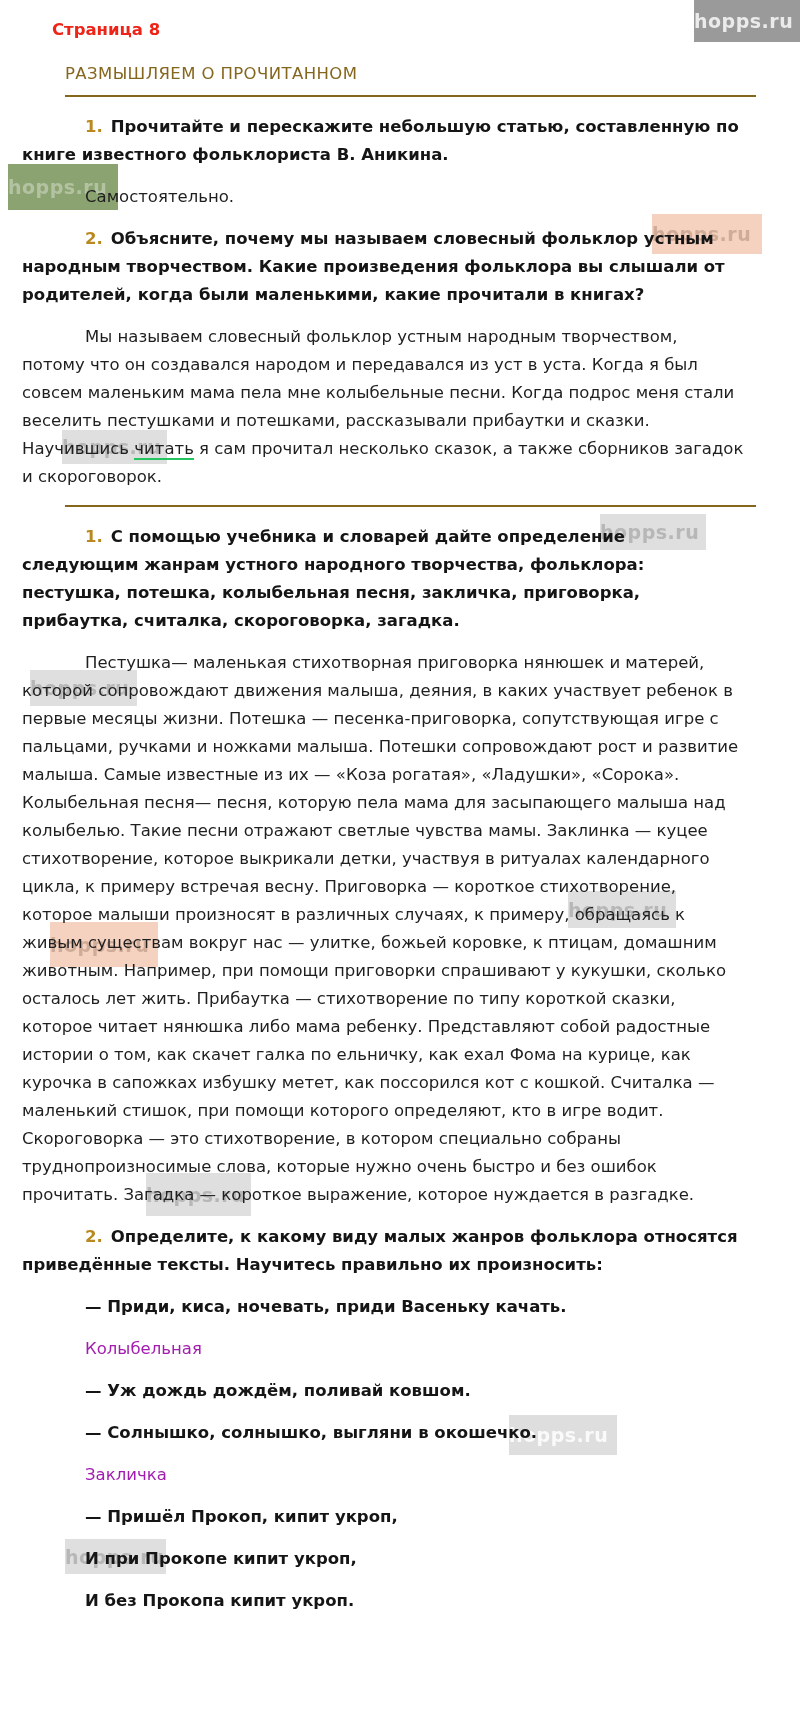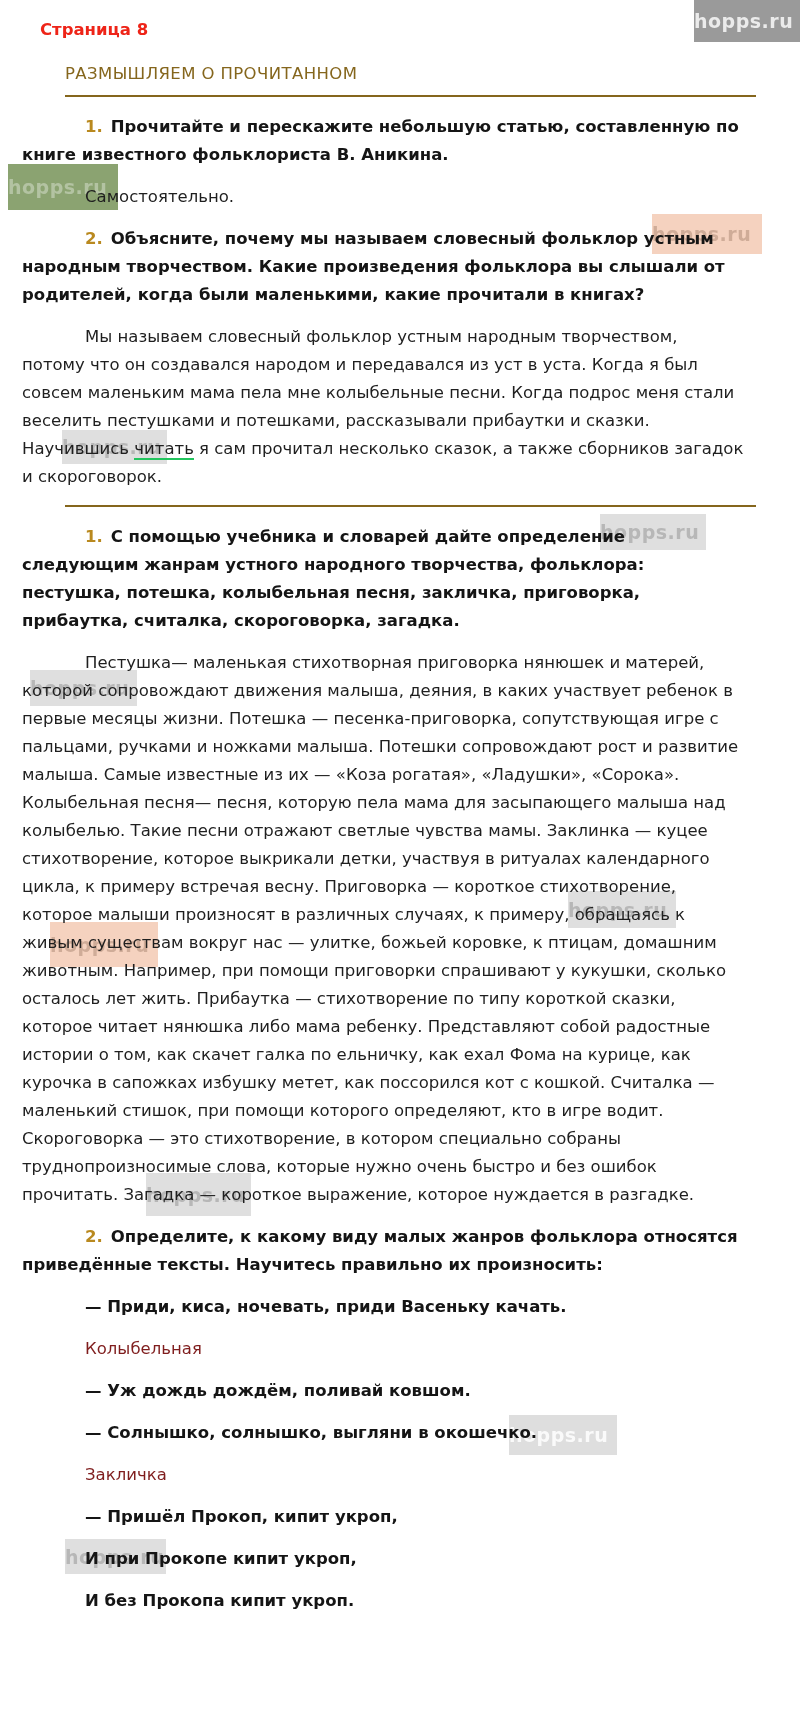--- a/index.html
+++ b/index.html
@@ -9,27 +9,27 @@
     background:#ffffff;
     overflow:hidden;
     font-family:"DejaVu Sans","Liberation Sans",sans-serif;
     font-size:16.5px;
     line-height:28px;
     color:#1f1f1f;
   }
   .content{position:relative;z-index:1;padding:16px 44px 20px 10px;}
   .para{margin:14px 12px;text-indent:63px;}
   .no-indent{text-indent:0;}
-  .page-title{color:#ee2418;font-weight:bold;margin:0 0 16px 30px;text-indent:0;}
+  .page-title{color:#ee2418;font-weight:bold;margin:0 0 16px 42px;text-indent:0;}
   .sec-head{color:#85661d;font-weight:normal;letter-spacing:.4px;margin:16px 0 0 55px;text-indent:0;font-size:16.5px;}
   .sec-rule{border:none;border-top:2px solid #85661d;margin:7px 0 16px 55px;}
   .q{font-weight:bold;color:#151515;}
   .q-num{color:#b9891f;font-weight:bold;padding-right:8px;}
   .link{color:#1f1f1f;text-decoration:none;border-bottom:2px solid #22c55e;cursor:pointer;}
-  .genre-label{color:#7f1d1d;}
+  .genre-label{color:#a21caf;}
   
   .wm{position:absolute;z-index:0;display:flex;align-items:center;justify-content:flex-start;
       font-weight:bold;font-size:19px;letter-spacing:.5px;overflow:hidden;white-space:nowrap;}
   .wm-solid-gray{background:#9a9a9a;color:rgba(255,255,255,0.8);}
   .wm-green{background:#8ba371;color:rgba(255,255,255,0.35);}
   .wm-salmon{background:rgba(238,180,148,0.6);color:rgba(175,140,120,0.55);}
   .wm-light{background:rgba(185,185,185,0.45);color:rgba(150,150,150,0.55);}
   .wm-light-strong{background:rgba(200,200,200,0.6);color:rgba(255,255,255,0.85);}
 </style>
 </head>

